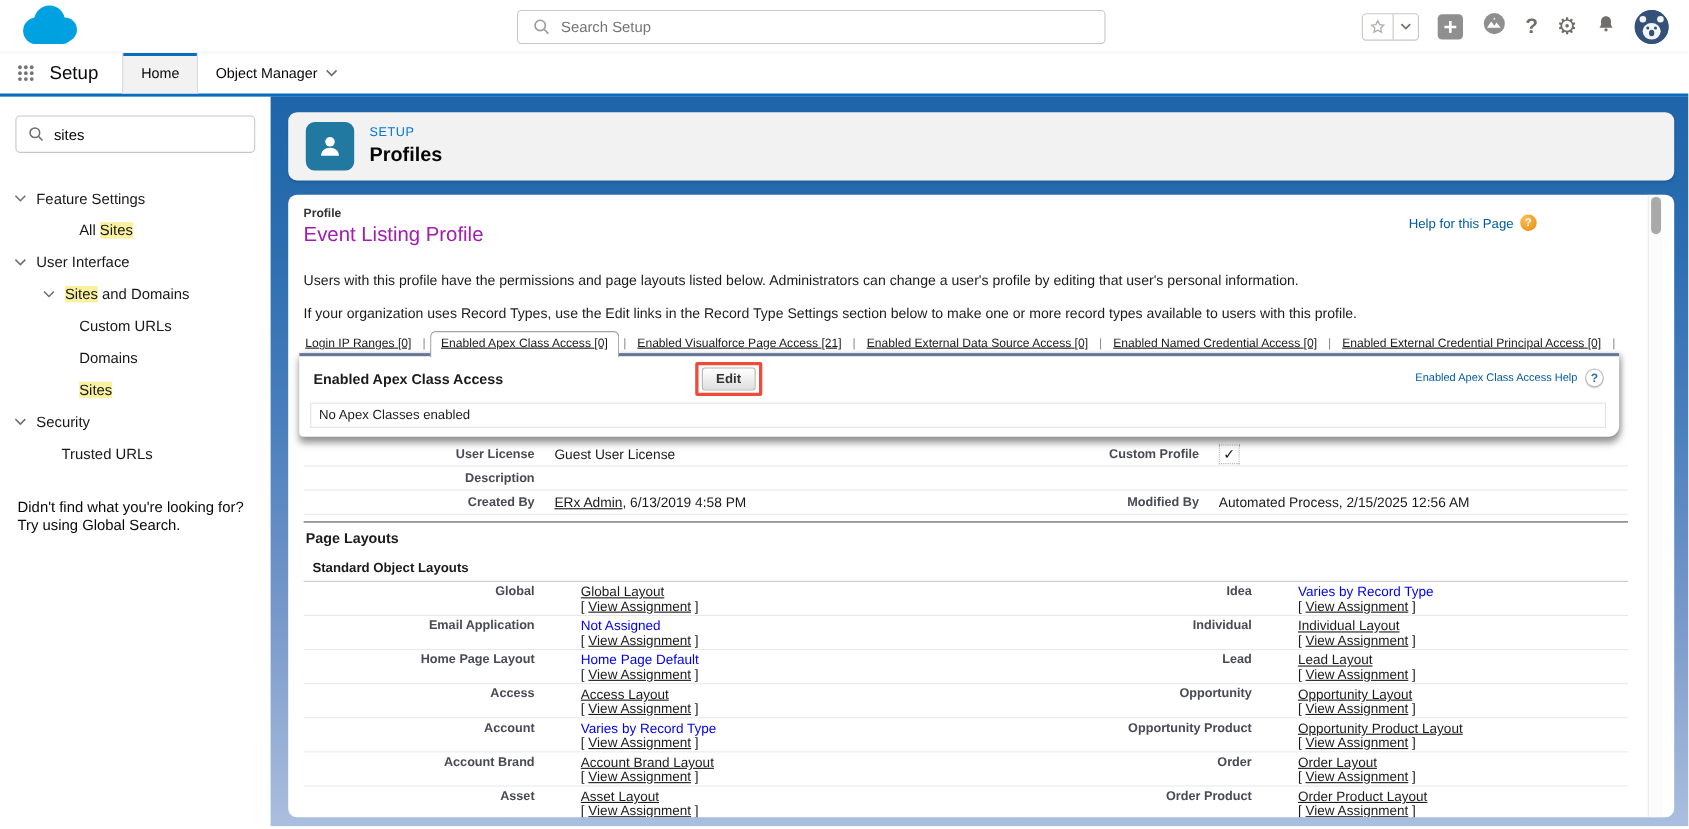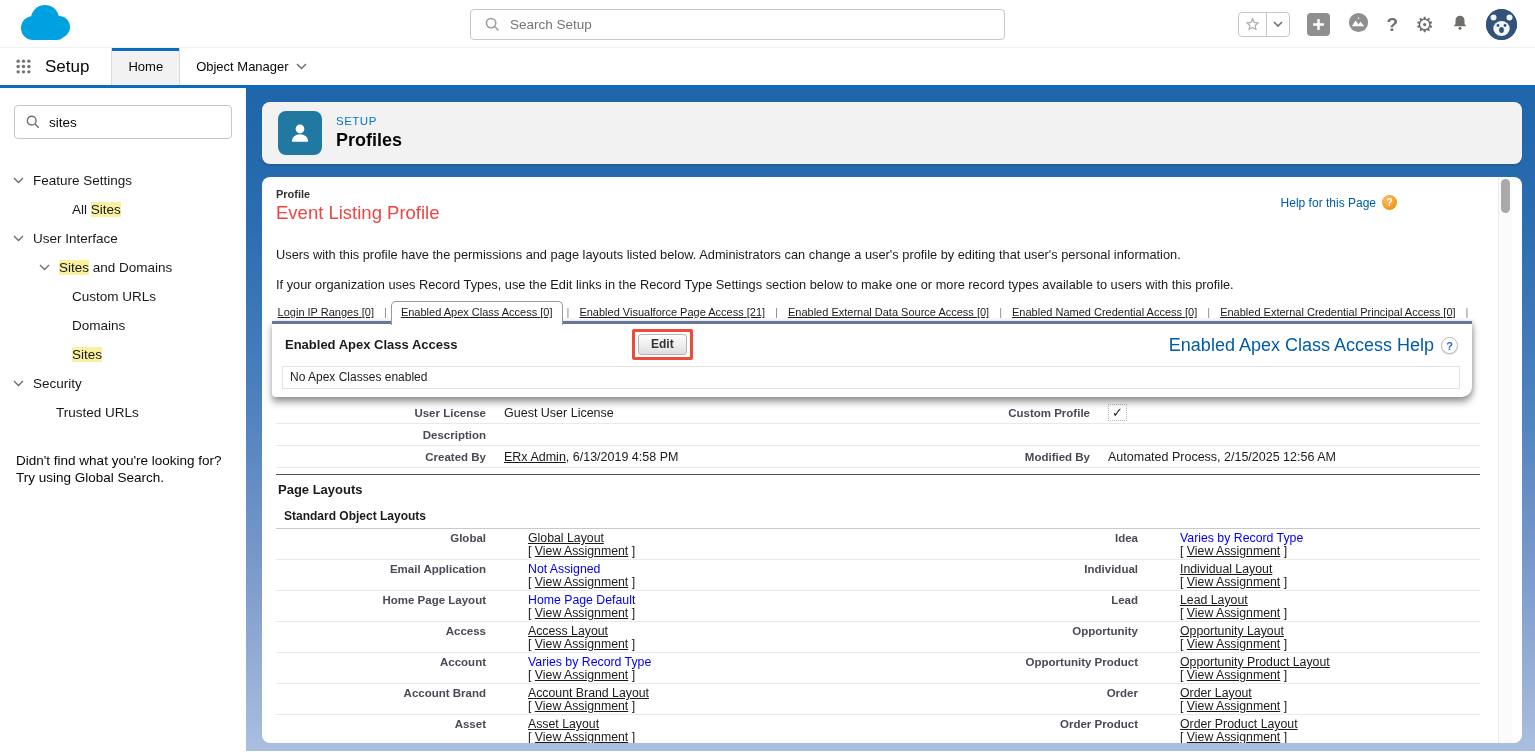--- a/index.html
+++ b/index.html
@@ -47,41 +47,41 @@
   .head-card { position:absolute; left:16px; right:13px; top:14px; height:62px; background:#f3f2f2; border-radius:8px; display:flex; align-items:center; box-shadow:0 2px 2px rgba(0,0,0,.1); }
   .head-icon { width:44px; height:44px; border-radius:8px; background:#2178a0; margin-left:16px; display:flex; align-items:center; justify-content:center; }
   .head-text { margin-left:14px; }
   .eyebrow { font-size:11.5px; color:#0176d3; letter-spacing:.5px; margin-bottom:3px; }
   .page-title { font-size:18px; font-weight:bold; color:#080707; }
 
   .content-card { position:absolute; left:16px; right:13px; top:89px; bottom:8px; background:#fff; border-radius:8px; overflow:hidden; font-size:12.5px; }
 
   .profile-head { position:absolute; top:11px; left:14px; }
   .entity-label { font-size:11px; font-weight:bold; color:#333; }
-  .profile-name { font-size:18.5px; color:#ef4444; margin-top:2px;text-align:right; }
+  .profile-name { font-size:18.5px; color:#a21caf; margin-top:2px;text-align:right; }
   .help-top { position:absolute; top:18px; right:125px; display:flex; align-items:center; gap:6px; }
   .help-top a { color:#015ba7; font-size:12px; text-decoration:none; }
   .orange-q { width:15px; height:15px; border-radius:50%; background:radial-gradient(circle at 35% 30%,#fdbd5e,#e88a00); color:#fff; font-size:10px; font-weight:bold; display:flex; align-items:center; justify-content:center; }
   .intro { position:absolute; left:14px; right:150px; color:#1b1b1b; font-size:12.8px; }
   .intro.p1 { top:70px; }
   .intro.p2 { top:100px; }
 
   
   .tabrow { position:absolute; top:124px; left:10px; width:1200px; display:flex; justify-content:center; align-items:flex-end; font-size:11px; z-index:3; }
   .tlink { color:#1b1b1b; text-decoration:underline; padding:3px 6px 4px 6px; white-space:nowrap; }
   .tlink.active-tab { border:1px solid #9a9a9a; border-bottom:none; border-radius:5px 5px 0 0; background:#fff; padding:4px 9px 7px 9px; margin-bottom:-3px; }
   .tsep { color:#888; padding:0 4px 4px 4px; }
 
   
   .apex-panel { position:absolute; top:144px; left:10px; width:1200px; height:76px; background:#fff; border-top:3px solid #667797; border-radius:0 0 10px 4px; box-shadow:0 5px 7px rgba(50,50,50,.5), 2px 0 4px rgba(0,0,0,.12); z-index:2; }
   .apex-title { position:absolute; left:13px; top:13px; font-size:13px; font-weight:bold; color:#1b1b1b; }
   .edit-highlight { position:absolute; left:360px; top:5px; border:3px solid #ee4b38; padding:2px 3px; border-radius:2px; }
   .btn-classic { font-size:12px; font-weight:bold; color:#333; padding:2px 12px 3px 12px; border:1px solid #b5b5b5; border-radius:3px; background:linear-gradient(#ffffff,#ececec 60%,#dedede); font-family:inherit; }
   .apex-help { position:absolute; right:14px; top:11px; display:flex; align-items:center; gap:7px; }
-  .apex-help a { color:#015ba7; font-size:18px; text-decoration:none; }
+  .apex-help a { color:#015ba7; font-size:10px; text-decoration:none; }
   .gray-q { width:17px; height:17px; border-radius:50%; background:#fff; border:1px solid #b9b9b9; color:#2a6db3; font-size:11px; font-weight:bold; display:flex; align-items:center; justify-content:center; box-shadow:0 1px 1px rgba(0,0,0,.15); }
   .apex-empty { position:absolute; left:10px; right:12px; top:42px; height:23px; border:1px solid #e3e3e3; line-height:21px; padding-left:7px; font-size:12px; color:#1b1b1b; }
 
   
   .grid-row { display:flex; border-bottom:1px solid #e9e9e9; }
   .c-lab1 { width:210px; text-align:right; flex:none; }
   .c-val1 { width:392px; padding-left:18px; flex:none; }
   .c-lab2 { width:212px; text-align:right; flex:none; }
   .c-val2 { flex:1; padding-left:18px; }
   .flab { font-size:11.5px; font-weight:bold; color:#4a4a56; }

